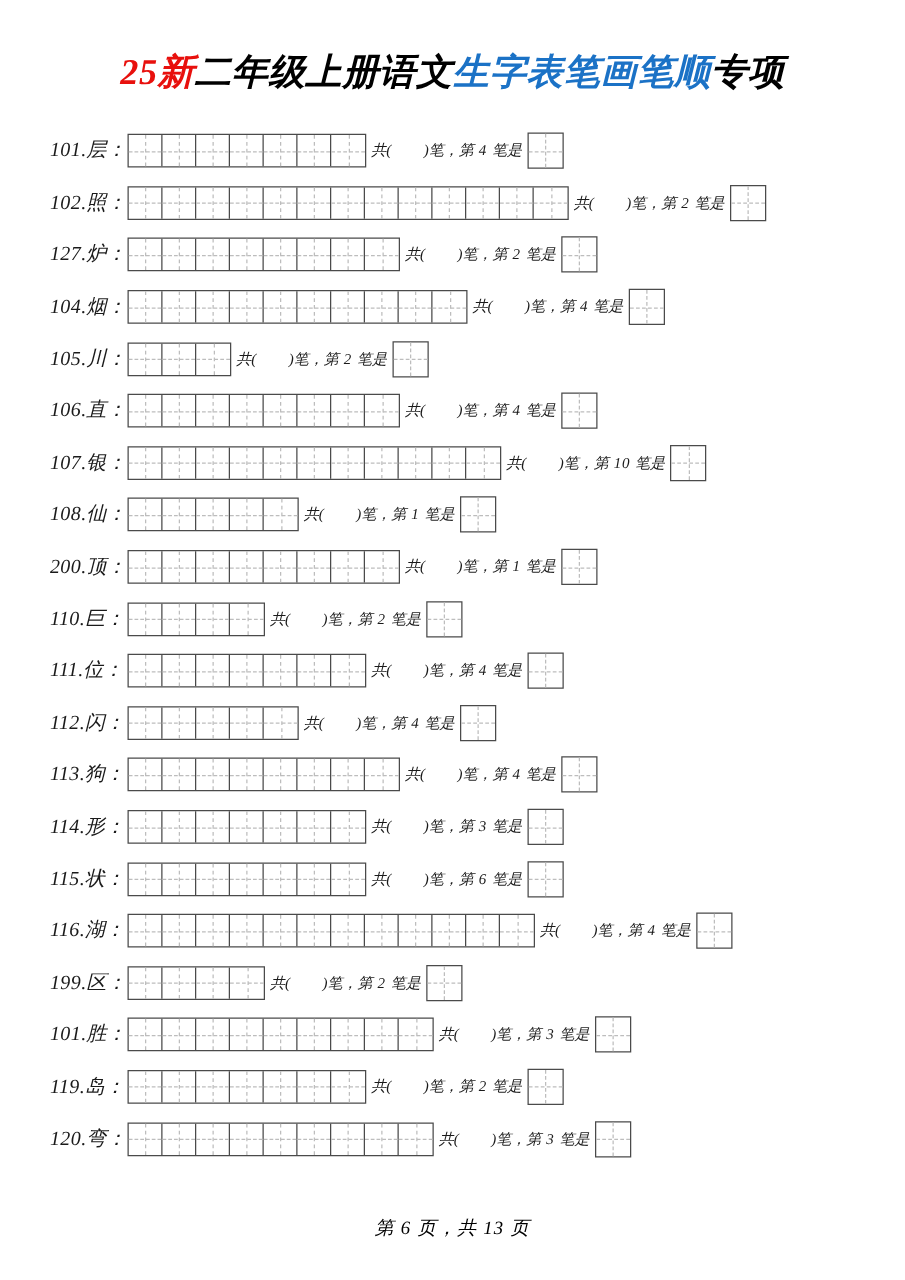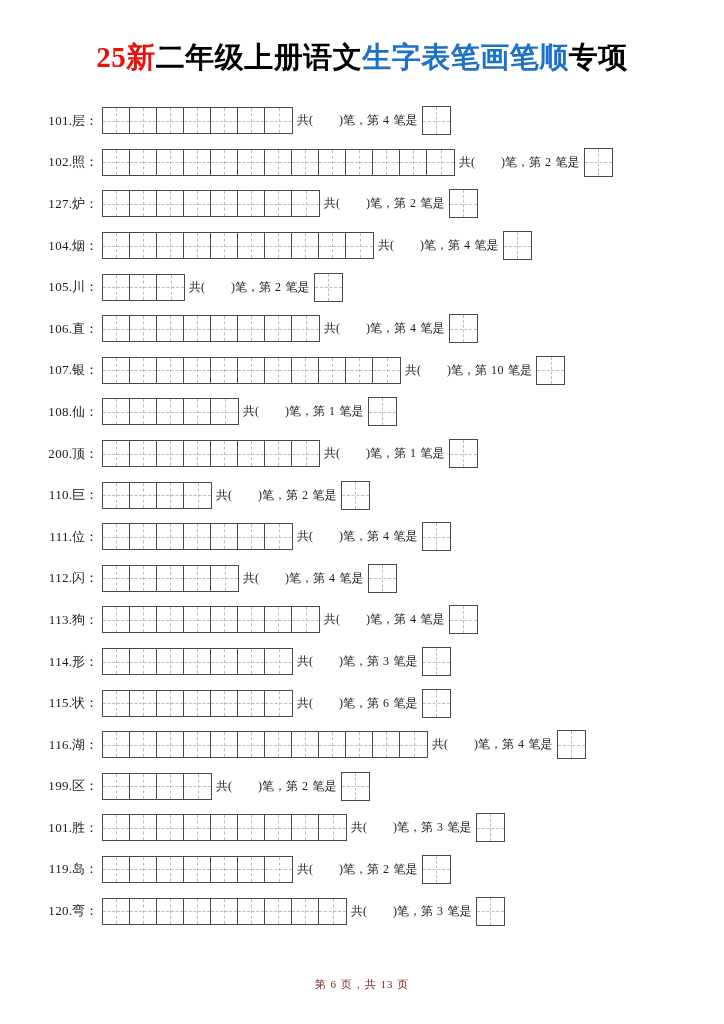--- a/index.html
+++ b/index.html
@@ -13,20 +13,21 @@
     font-family: "Liberation Serif", "DejaVu Serif", serif;
     overflow: hidden;
     position: relative;
   }
 
   .page {
     width: 724px;
     height: 1024px;
     box-sizing: border-box;
     position: relative;
+    font-style: italic;
   }
 
   
   .title {
     text-align: center;
     padding-top: 38px;
     padding-bottom: 6px;
     font-size: 29px;
     font-weight: bold;
     letter-spacing: 0.5px;
@@ -40,21 +41,21 @@
     padding-left: 40px;
     padding-right: 10px;
   }
   .row {
     display: flex;
     align-items: center;
     height: 41.6px;
     white-space: nowrap;
   }
   .row-label {
-    font-size: 13px;
+    font-size: 16px;
     color: #1a1a1a;
     width: 58px;
     text-align: right;
     padding-right: 4px;
     flex: 0 0 auto;
     letter-spacing: 0px;
     font-family: "Liberation Serif", "DejaVu Serif", serif;
   }
   .row-label .idx { letter-spacing: 0.3px; }
 
@@ -130,22 +131,22 @@
     border-left: 1px dashed #bdbdbd;
   }
 
   
   .footer {
     position: absolute;
     left: 0;
     right: 0;
     bottom: 32px;
     text-align: center;
-    font-size: 11px;
-    color: #7f1d1d;
+    font-size: 15px;
+    color: #000000;
     letter-spacing: 1px;
     font-family: "Liberation Serif", "DejaVu Serif", serif;
   }
 </style>
 </head>
 <body>
 
 <div class="page">
 
   <div class="title"><span class="title-seg" style="color: rgb(232, 16, 13);">25新</span><span class="title-seg" style="color: rgb(0, 0, 0);">二年级上册语文</span><span class="title-seg" style="color: rgb(27, 114, 198);">生字表笔画笔顺</span><span class="title-seg" style="color: rgb(0, 0, 0);">专项</span></div>

